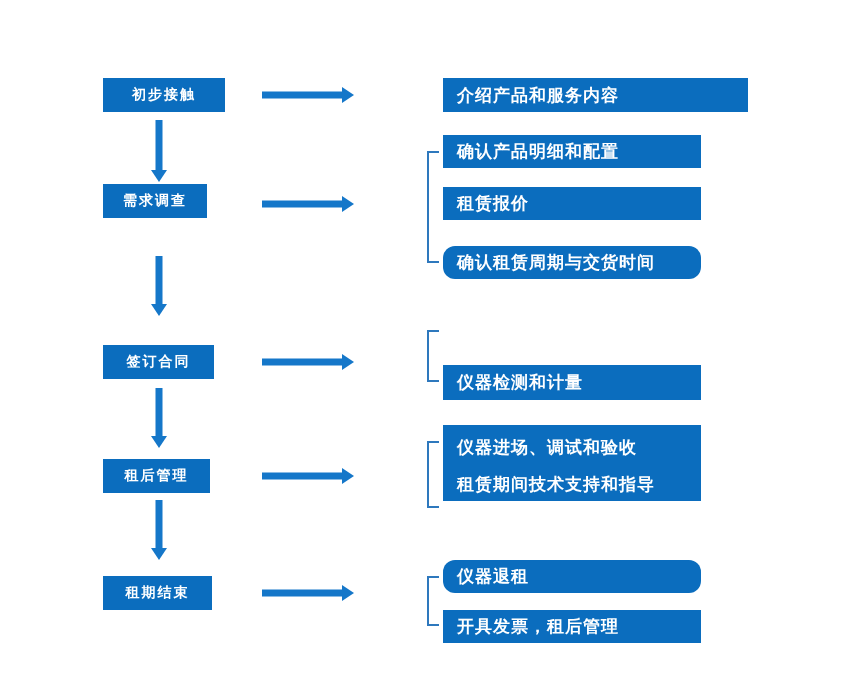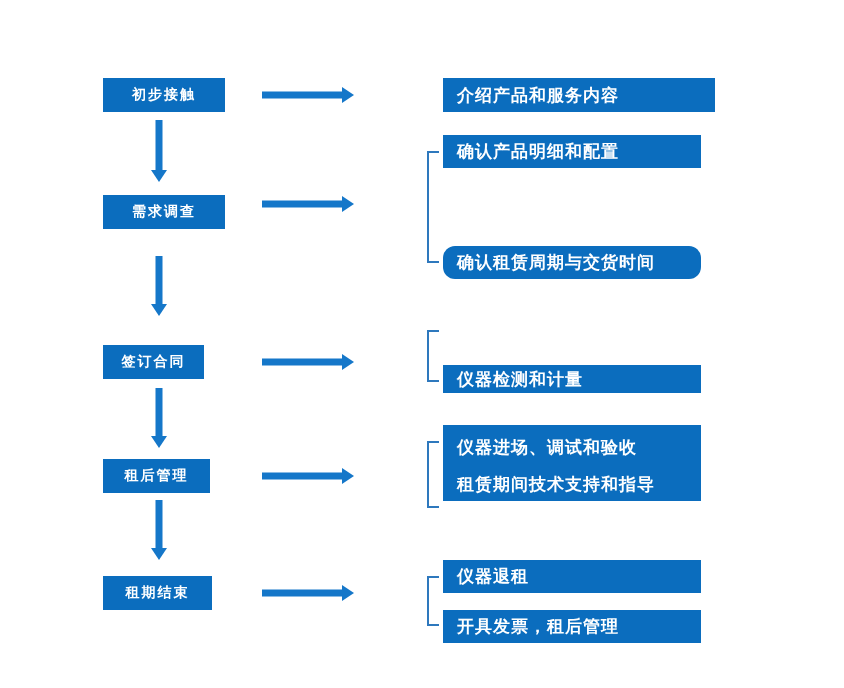--- a/index.html
+++ b/index.html
@@ -68,22 +68,22 @@
     box-sizing: border-box;
   }
 </style>
 </head>
 <body>
 
 <div class="canvas">
 
 
   <div class="box step" style="left:103px; top:78px; width:122px; height:34px;">初步接触</div>
-  <div class="box step" style="left:103px; top:195px; width:122px; height:34px;">需求调查</div>
-  <div class="box step" style="left:103px; top:345px; width:101px; height:34px;">签订合同</div>
+  <div class="box step" style="left:103px; top:184px; width:104px; height:34px;">需求调查</div>
+  <div class="box step" style="left:103px; top:345px; width:111px; height:34px;">签订合同</div>
   <div class="box step" style="left:103px; top:459px; width:107px; height:34px;">租后管理</div>
   <div class="box step" style="left:103px; top:576px; width:109px; height:34px;">租期结束</div>
 
   <div class="arrow-down" style="left:150px; top:120px; width:18px; height:62px;">
     <div class="stem"></div>
     <div class="head"></div>
   </div>
   <div class="arrow-down" style="left:150px; top:256px; width:18px; height:60px;">
     <div class="stem"></div>
     <div class="head"></div>
@@ -116,26 +116,27 @@
   <div class="arrow-right" style="left:262px; top:584px; width:92px; height:18px;">
     <div class="stem"></div>
     <div class="head"></div>
   </div>
 
   <div class="bracket" style="left:427px; top:151px; width:12px; height:112px;"></div>
   <div class="bracket" style="left:427px; top:330px; width:12px; height:52px;"></div>
   <div class="bracket" style="left:427px; top:441px; width:12px; height:67px;"></div>
   <div class="bracket" style="left:427px; top:576px; width:12px; height:50px;"></div>
 
-  <div class="box detail" style="left:443px; top:78px; width:272px; height:34px;">介绍产品和服务内容</div>
+  <div class="box detail" style="left:443px; top:78px; width:305px; height:34px;">介绍产品和服务内容</div>
 
   <div class="box detail" style="left:443px; top:135px; width:258px; height:33px;">确认产品明细和配置</div>
+  <div class="box detail" style="left:443px; top:187px; width:258px; height:33px;">租赁报价</div>
   <div class="box detail" style="left:443px; top:246px; width:258px; height:33px;border-radius:12px;">确认租赁周期与交货时间</div>
 
-  <div class="box detail" style="left:443px; top:365px; width:258px; height:28px;">仪器检测和计量</div>
+  <div class="box detail" style="left:443px; top:365px; width:258px; height:35px;">仪器检测和计量</div>
 
   <div class="box detail" style="left:443px; top:425px; width:258px; height:45px;">仪器进场、调试和验收</div>
   <div class="box detail" style="left:443px; top:468px; width:258px; height:33px;">租赁期间技术支持和指导</div>
 
-  <div class="box detail" style="left:443px; top:560px; width:258px; height:33px;">仪器退租</div>
+  <div class="box detail" style="left:443px; top:560px; width:258px; height:33px;border-radius:12px;">仪器退租</div>
   <div class="box detail" style="left:443px; top:610px; width:258px; height:33px;">开具发票，租后管理</div>
 
 </div>
 
 </body></html>

